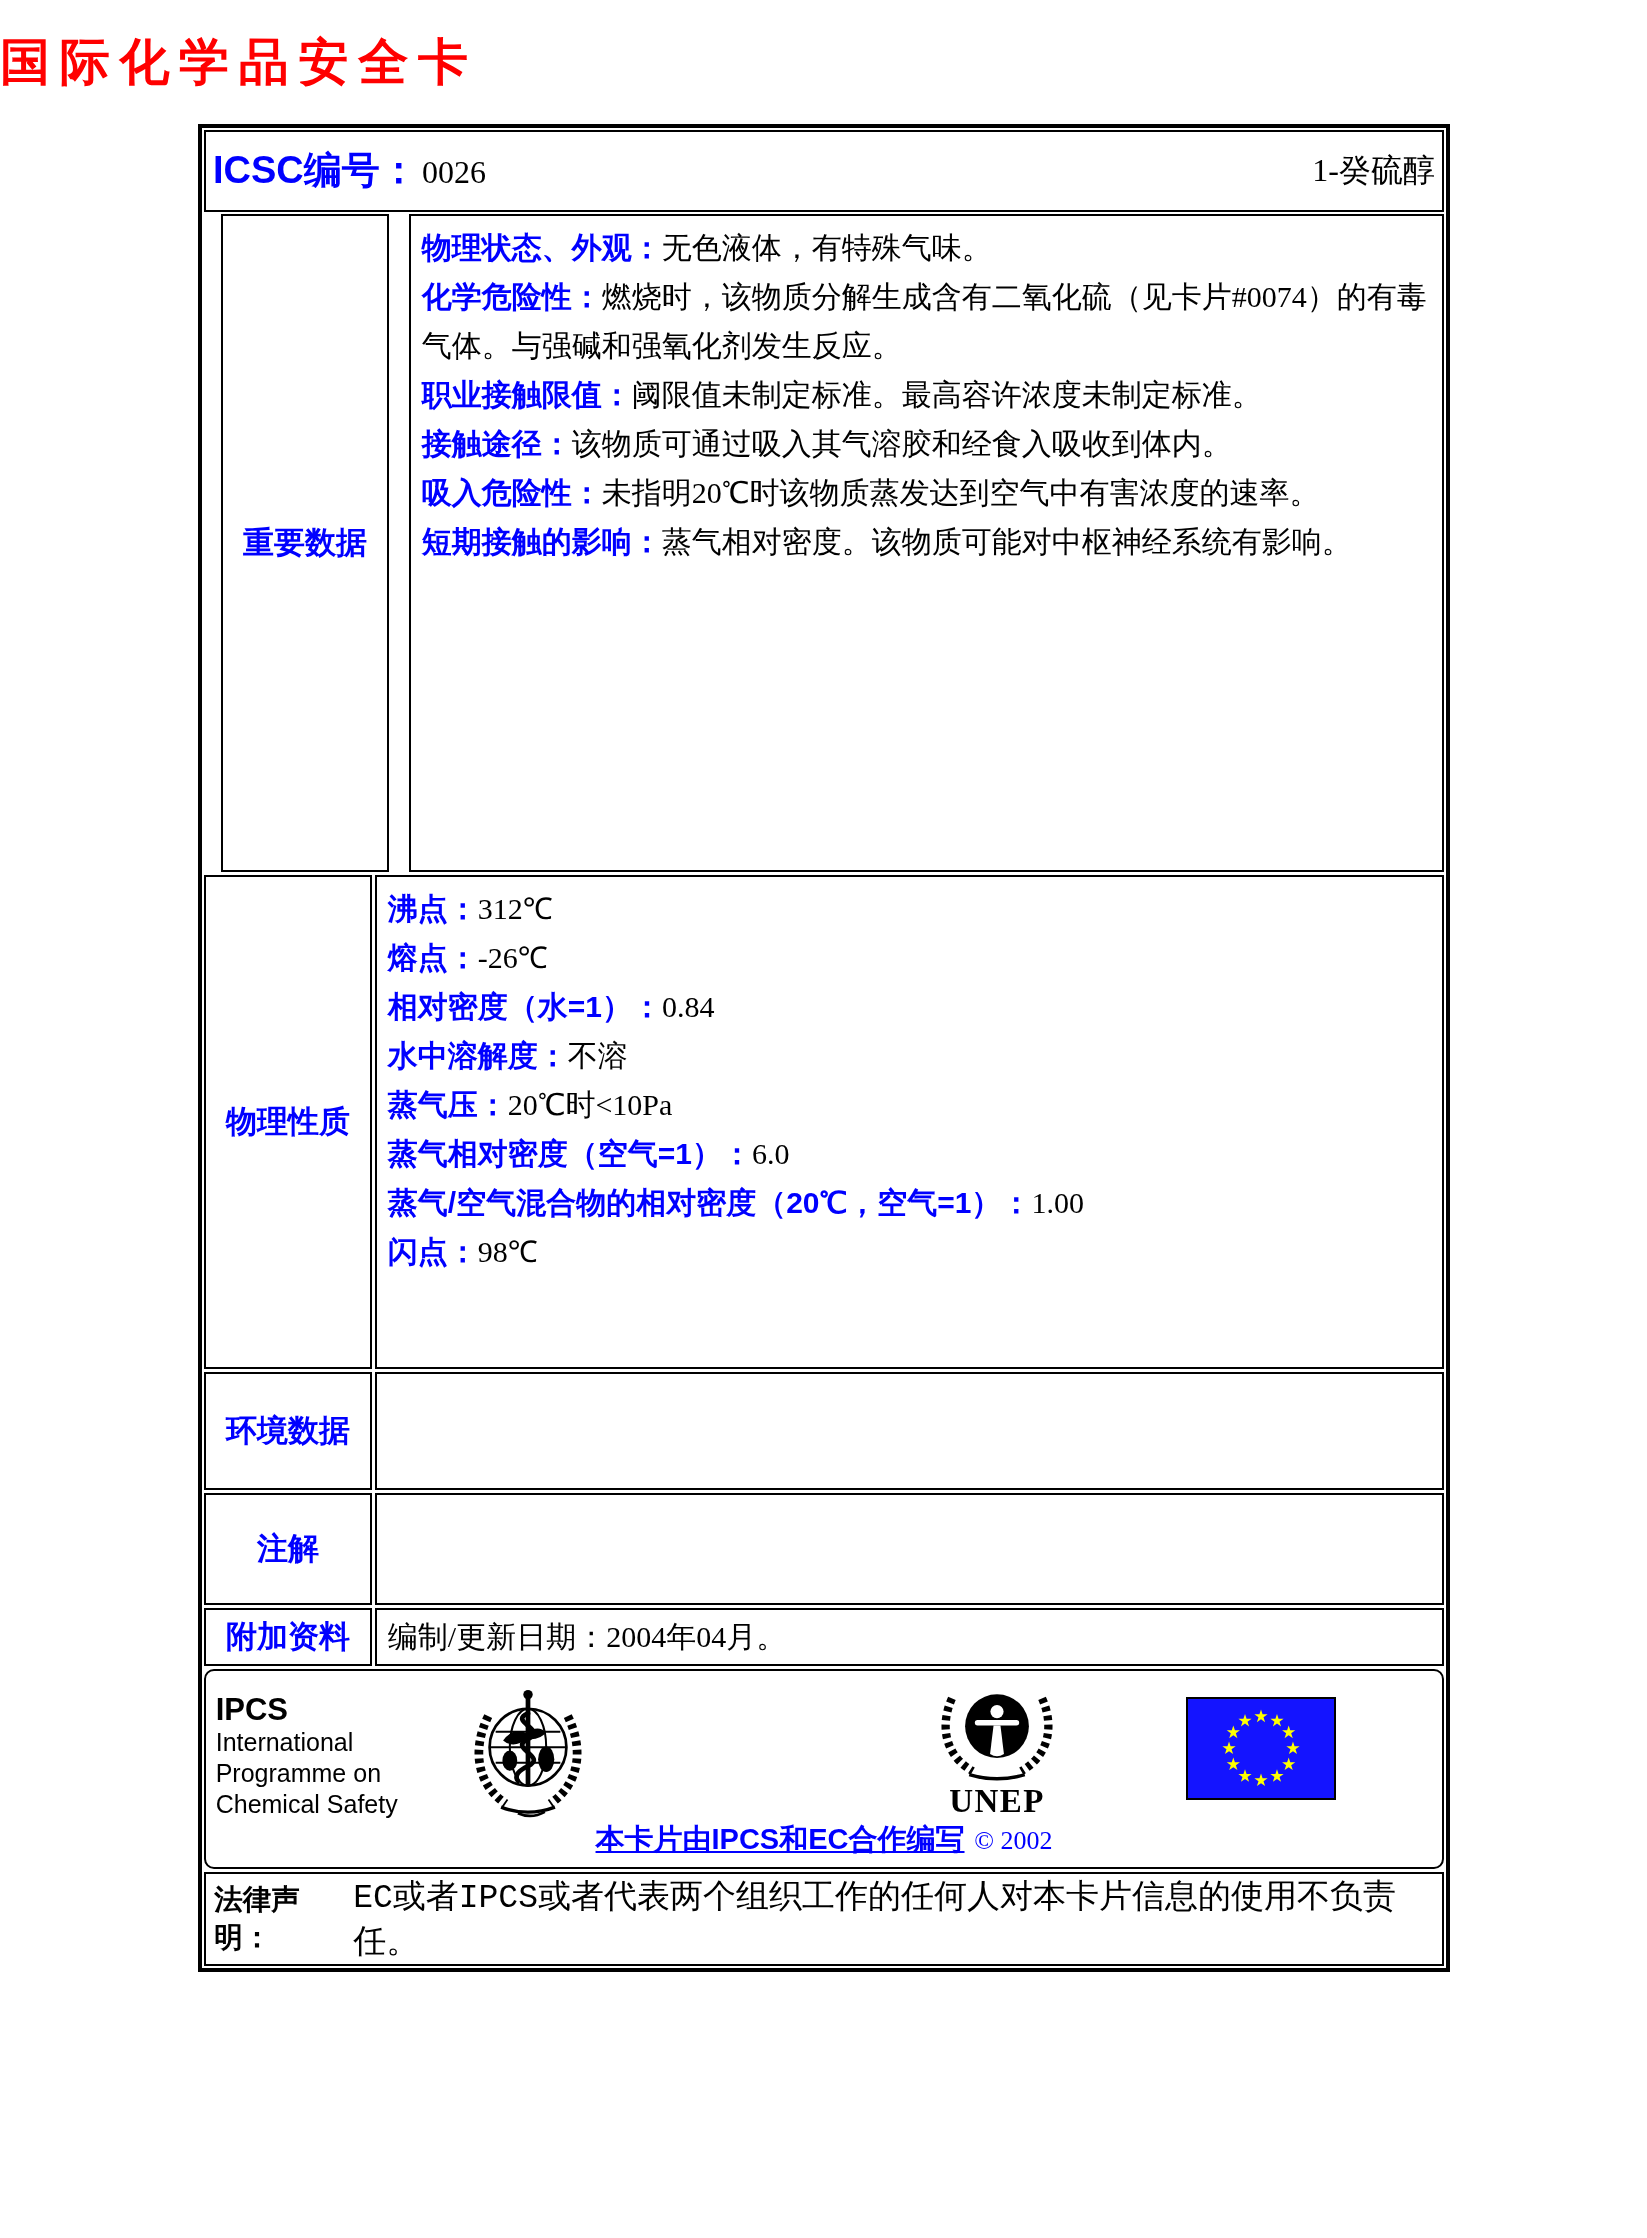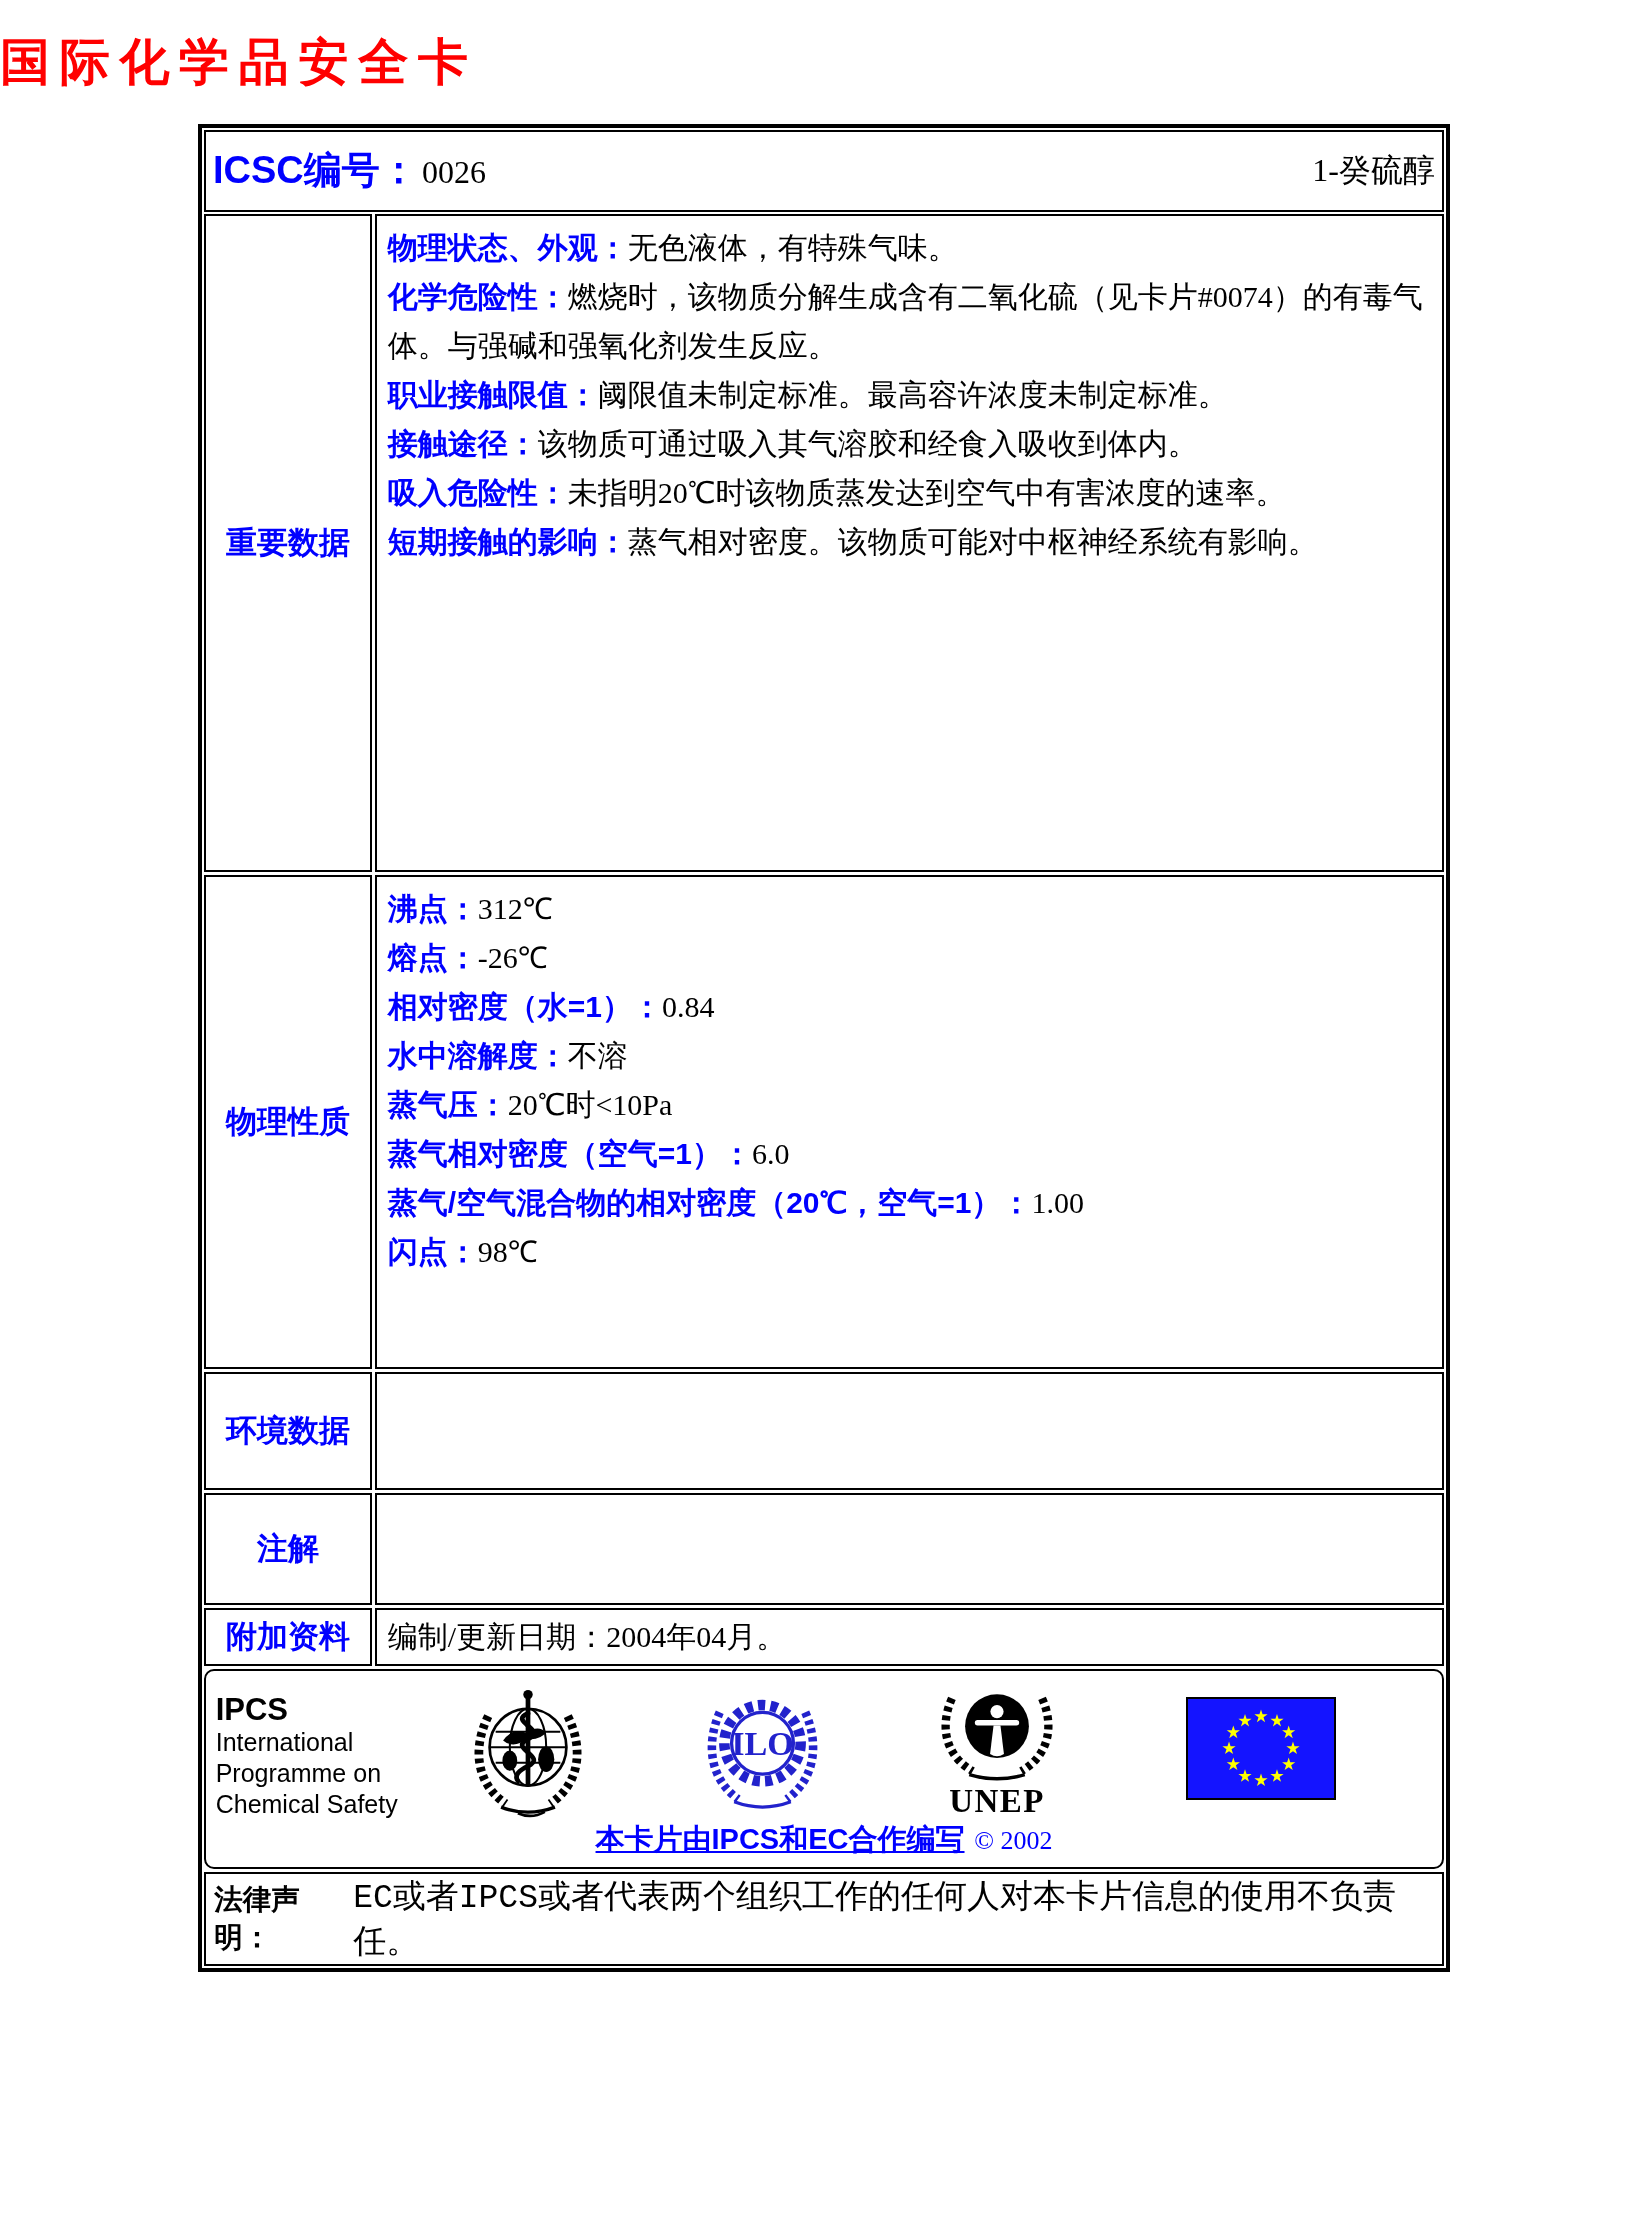--- a/index.html
+++ b/index.html
@@ -37,21 +37,21 @@
   .icsc-label{
     font-family:"Liberation Sans",sans-serif;font-weight:bold;
     color:#0000FF;font-size:38px;
   }
   .icsc-number{font-size:32px;color:#000;margin-left:4.2px;}
   .chem-name{font-size:32px;color:#000;}
   
   .item{margin:0;font-size:30px;line-height:49px;}
   .k{font-family:"Liberation Sans",sans-serif;font-weight:bold;color:#0000FF;}
   .v{font-family:"Liberation Serif",serif;color:#000;}
-  .h-important{height:658px;}
+  .h-important{height:658px;margin-left:17px;}
   .h-physical{height:494px;}
   .h-env{height:118px;}
   .h-notes{height:112px;}
   .h-add{min-height:40px;padding:2.8px 11px;}
   
   .footer-cell{flex:1 1 auto;height:200px;position:relative;padding:0;border-radius:10px;}
   .ipcs-block{position:absolute;left:9.7px;top:21px;
     font-family:"Liberation Sans",sans-serif;color:#000;}
   .ipcs-acronym{font-weight:bold;font-size:31px;line-height:35px;}
   .ipcs-line{font-size:25px;line-height:31px;}
@@ -163,30 +163,20 @@
           <path d="M47,75 H143 M38,98 H152 M47,121 H143" stroke="#000" stroke-width="3" fill="none"></path>
           <path d="M58,88 q16,-20 34,-11 q18,-13 30,-1 q-9,12 -28,10 q-21,15 -36,2 z" fill="#000"></path>
           <ellipse cx="68" cy="118" rx="11" ry="15" fill="#000"></ellipse>
           <ellipse cx="122" cy="116" rx="12" ry="19" fill="#000"></ellipse>
           <circle cx="95" cy="20" r="7" fill="#000"></circle>
           <rect x="91.5" y="22" width="7" height="134" fill="#000"></rect>
           <path d="M95,48 C65,60 125,72 95,86 C65,100 125,112 95,126 C82,132 74,140 80,148" stroke="#000" stroke-width="7" fill="none" stroke-linecap="round"></path>
         </svg>
       </div>
 
-      <div class="logo logo-ilo">
-        <svg width="125" height="135" viewBox="0 0 190 200" aria-hidden="true">
-          <path d="M30,48 C8,98 16,150 58,180" stroke="#2222CC" stroke-width="13" fill="none" stroke-dasharray="7,6"></path>
-          <path d="M160,48 C182,98 174,150 132,180" stroke="#2222CC" stroke-width="13" fill="none" stroke-dasharray="7,6"></path>
-          <path d="M52,184 Q95,200 138,184" stroke="#2222CC" stroke-width="5" fill="none"></path>
-          <circle cx="95" cy="95" r="58" stroke="#2222CC" stroke-width="16" fill="none" stroke-dasharray="11,8"></circle>
-          <circle cx="95" cy="95" r="47" stroke="#2222CC" stroke-width="5" fill="#ffffff"></circle>
-          <text x="95" y="113" text-anchor="middle" font-family="Liberation Serif, serif" font-weight="bold" font-size="52" fill="#2222CC">ILO</text>
-        </svg>
-      </div>
 
       <div class="logo logo-unep">
         <svg width="132" height="104" viewBox="0 0 190 150" aria-hidden="true">
           <path d="M30,28 C12,68 20,110 60,133" stroke="#000" stroke-width="12" fill="none" stroke-dasharray="7,6"></path>
           <path d="M160,28 C178,68 170,110 130,133" stroke="#000" stroke-width="12" fill="none" stroke-dasharray="7,6"></path>
           <path d="M55,138 Q95,150 135,138" stroke="#000" stroke-width="5" fill="none"></path>
           <circle cx="95" cy="68" r="46" fill="#000"></circle>
           <circle cx="95" cy="47" r="9.5" fill="#ffffff"></circle>
           <rect x="63" y="59" width="64" height="8" rx="4" fill="#ffffff"></rect>
           <path d="M90,67 L100,67 L105,108 Q95,115 85,108 Z" fill="#ffffff"></path>

